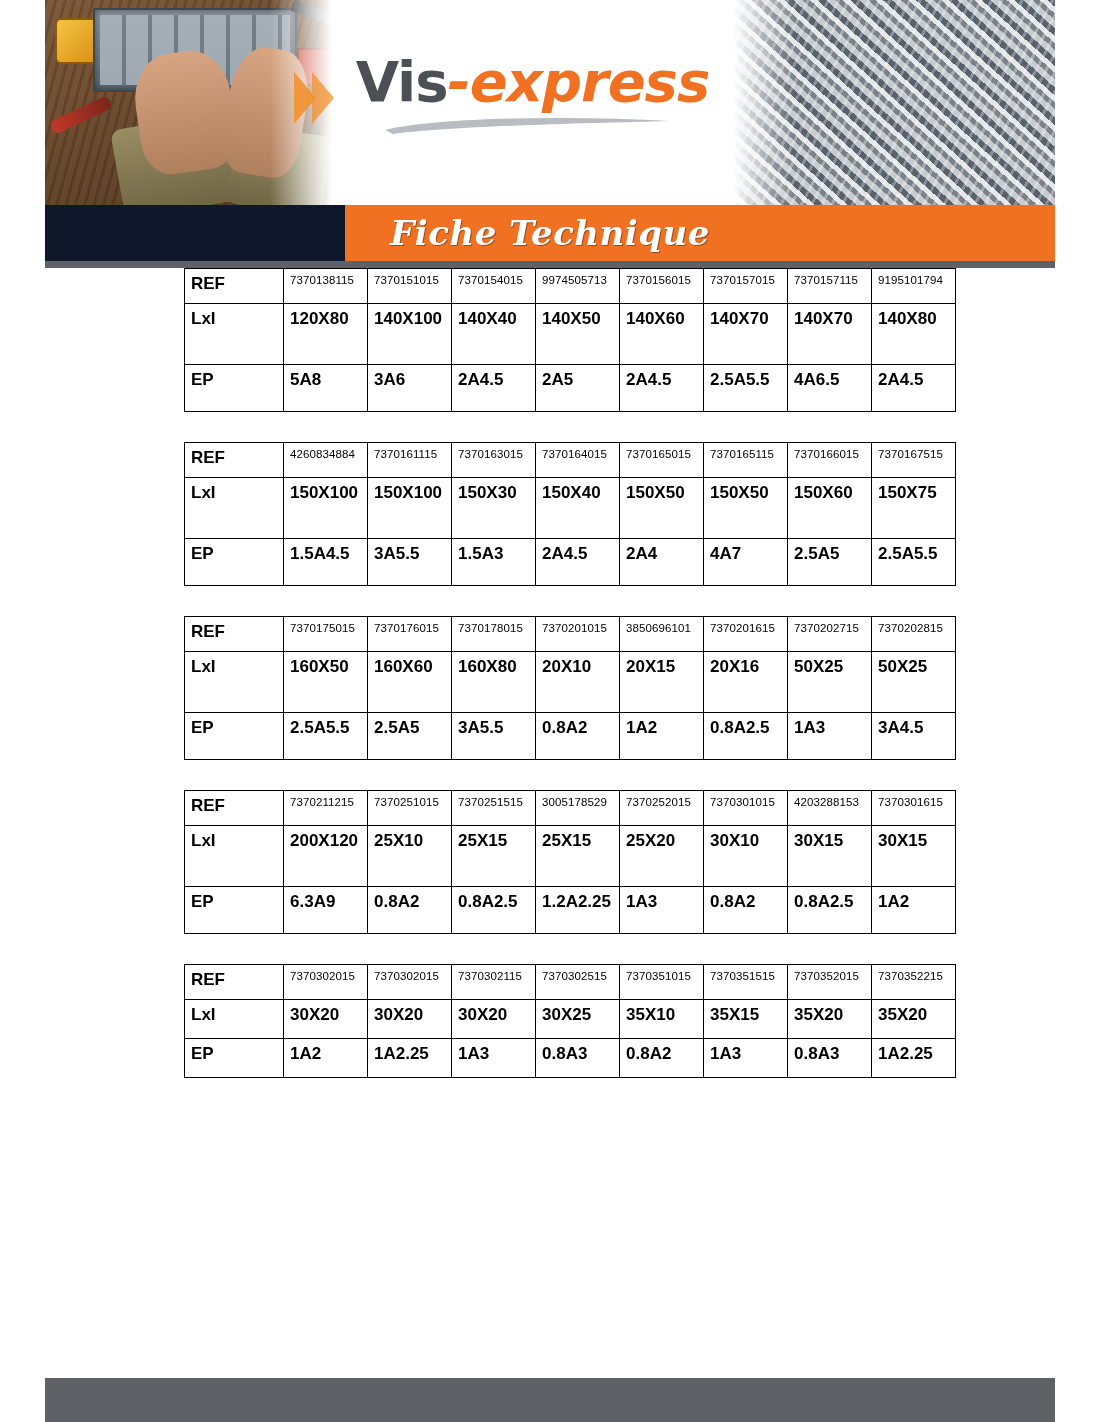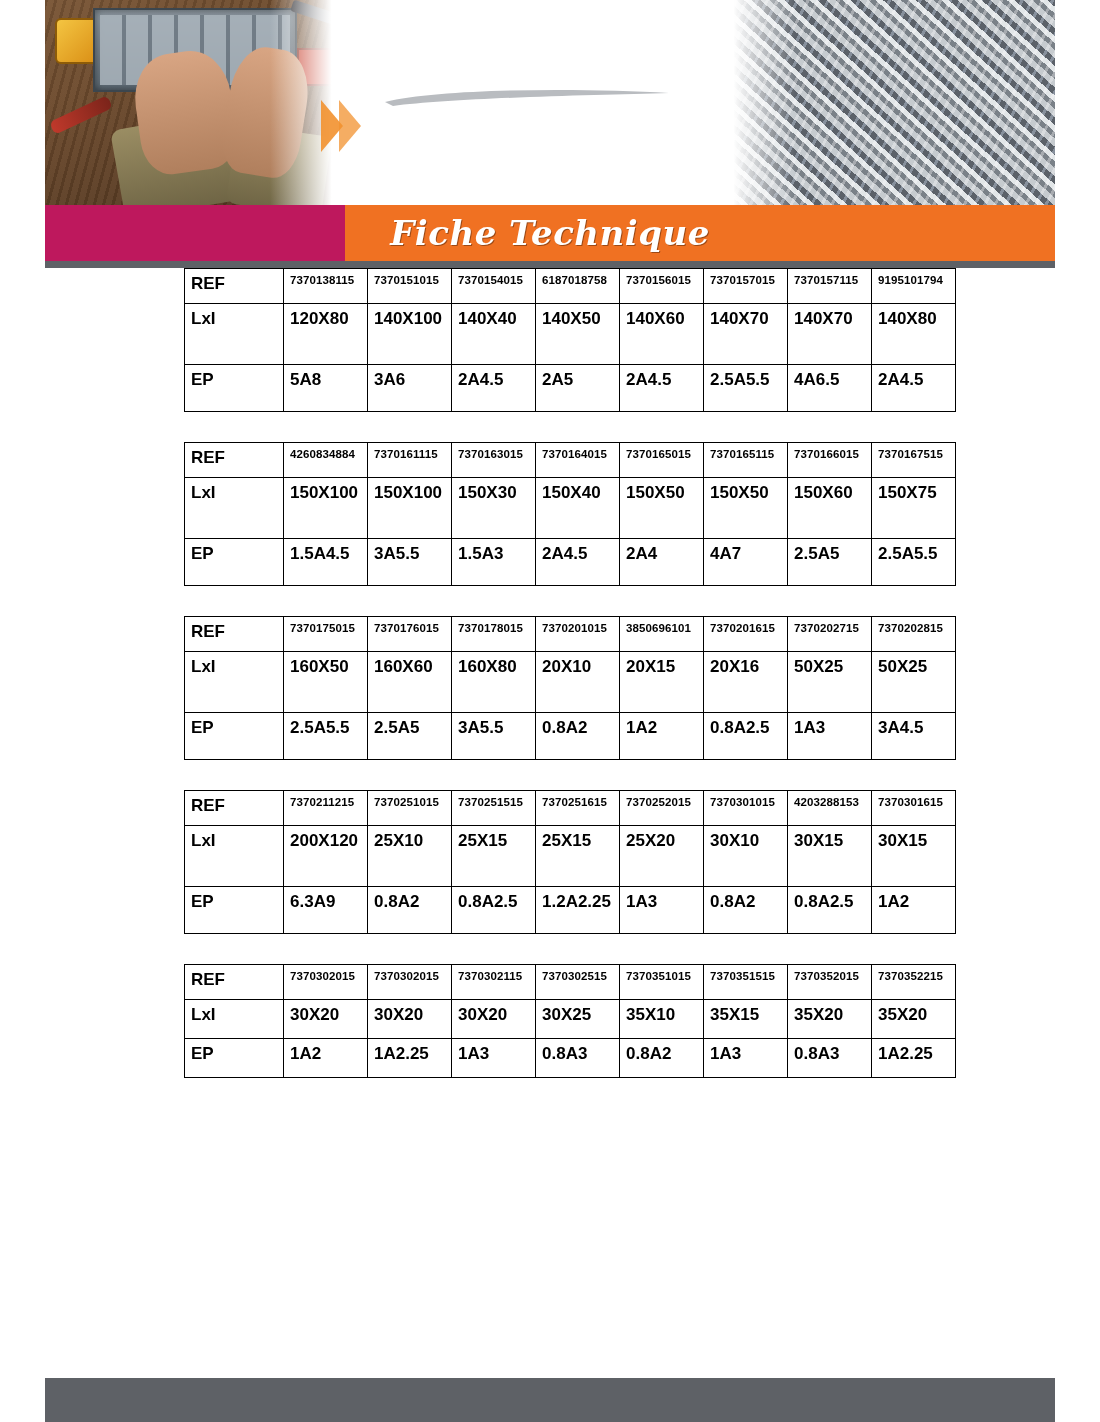--- a/index.html
+++ b/index.html
@@ -200,21 +200,21 @@
     background: linear-gradient(270deg, rgba(255,255,255,0), #ffffff 88%);
   }
 
   
   .titlebar-wrap {
     position: absolute;
     left: 45px;
     top: 205px;
     width: 1010px;
     height: 56px;
-    background: #be185d;
+    background: #0f172a;
     display: flex;
     align-items: center;
   }
   .titlebar-orange {
     position: absolute;
     left: 300px;
     top: 0;
     width: 710px;
     height: 56px;
     background: #f07122;
@@ -267,21 +267,21 @@
   }
   td.rowlabel {
     width: 86px;
     font-size: 17px;
     font-weight: bold;
     color: #000;
     padding-left: 9px;
   }
   td.refcell {
     font-size: 11.5px;
-    font-weight: bold;
+    font-weight: normal;
     color: #000;
     letter-spacing: .1px;
     height: 24px;
   }
   td.valcell {
     font-size: 17px;
     font-weight: bold;
     color: #000;
     word-break: break-all;
   }
@@ -327,20 +327,23 @@
     <div class="hand h2"></div>
     <div class="header-left-fade"></div>
   </div>
 
   <div class="header-center">
     <div class="logo">
       <div class="chevron">
         <div class="chev c1"></div>
         <div class="chev c2"></div>
       </div>
+      <div class="logo-text">
+        <span class="vis">Vis</span><span class="express">-express</span>
+      </div>
       <div class="logo-swoosh">
         <svg width="300" height="22" viewBox="0 0 300 22" xmlns="http://www.w3.org/2000/svg">
           <path d="M2 16 C 60 2, 200 2, 286 7 C 210 9, 70 12, 10 20 Z" fill="#b9bcc0"></path>
         </svg>
       </div>
     </div>
   </div>
 
   <div class="header-right-img">
     <div class="screws-bg"></div>
@@ -357,21 +360,21 @@
 <div class="sheet">
 
   <div class="table-block">
     <table class="spec t1">
       <tbody>
           <tr class="row-ref">
         <td class="rowlabel">REF</td>
         <td class="refcell">7370138115</td>
         <td class="refcell">7370151015</td>
         <td class="refcell">7370154015</td>
-        <td class="refcell">6187018758</td>
+        <td class="refcell">9974505713</td>
         <td class="refcell">7370156015</td>
         <td class="refcell">7370157015</td>
         <td class="refcell">7370157115</td>
         <td class="refcell">9195101794</td>
       </tr>
       <tr class="row-lxl">
         <td class="rowlabel">LxI</td>
         <td class="valcell">120X80</td>
         <td class="valcell">140X100</td>
         <td class="valcell">140X40</td>
@@ -477,21 +480,21 @@
   </div>
 
   <div class="table-block">
     <table class="spec t4">
       <tbody>
           <tr class="row-ref">
         <td class="rowlabel">REF</td>
         <td class="refcell">7370211215</td>
         <td class="refcell">7370251015</td>
         <td class="refcell">7370251515</td>
-        <td class="refcell">7370251615</td>
+        <td class="refcell">3005178529</td>
         <td class="refcell">7370252015</td>
         <td class="refcell">7370301015</td>
         <td class="refcell">4203288153</td>
         <td class="refcell">7370301615</td>
       </tr>
       <tr class="row-lxl">
         <td class="rowlabel">LxI</td>
         <td class="valcell">200X120</td>
         <td class="valcell">25X10</td>
         <td class="valcell">25X15</td>

